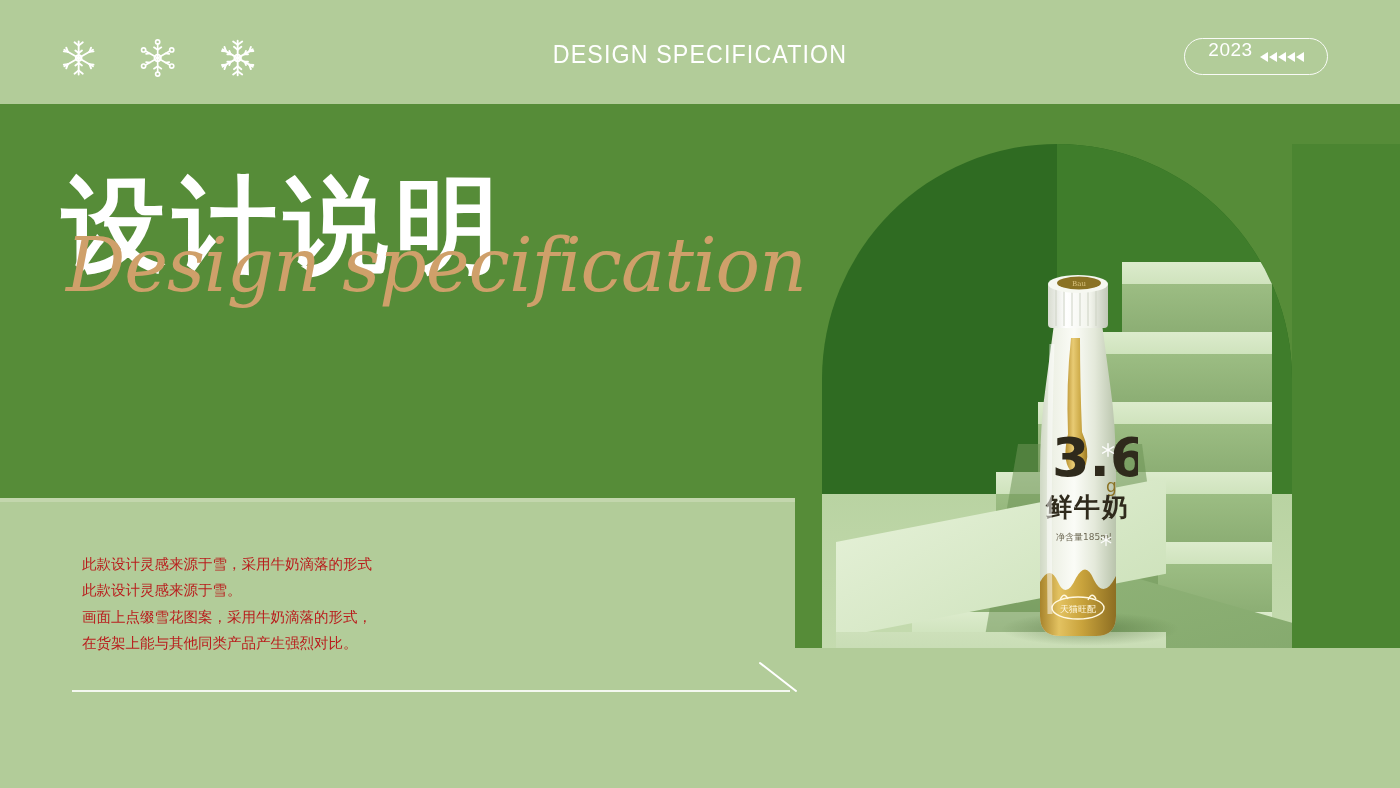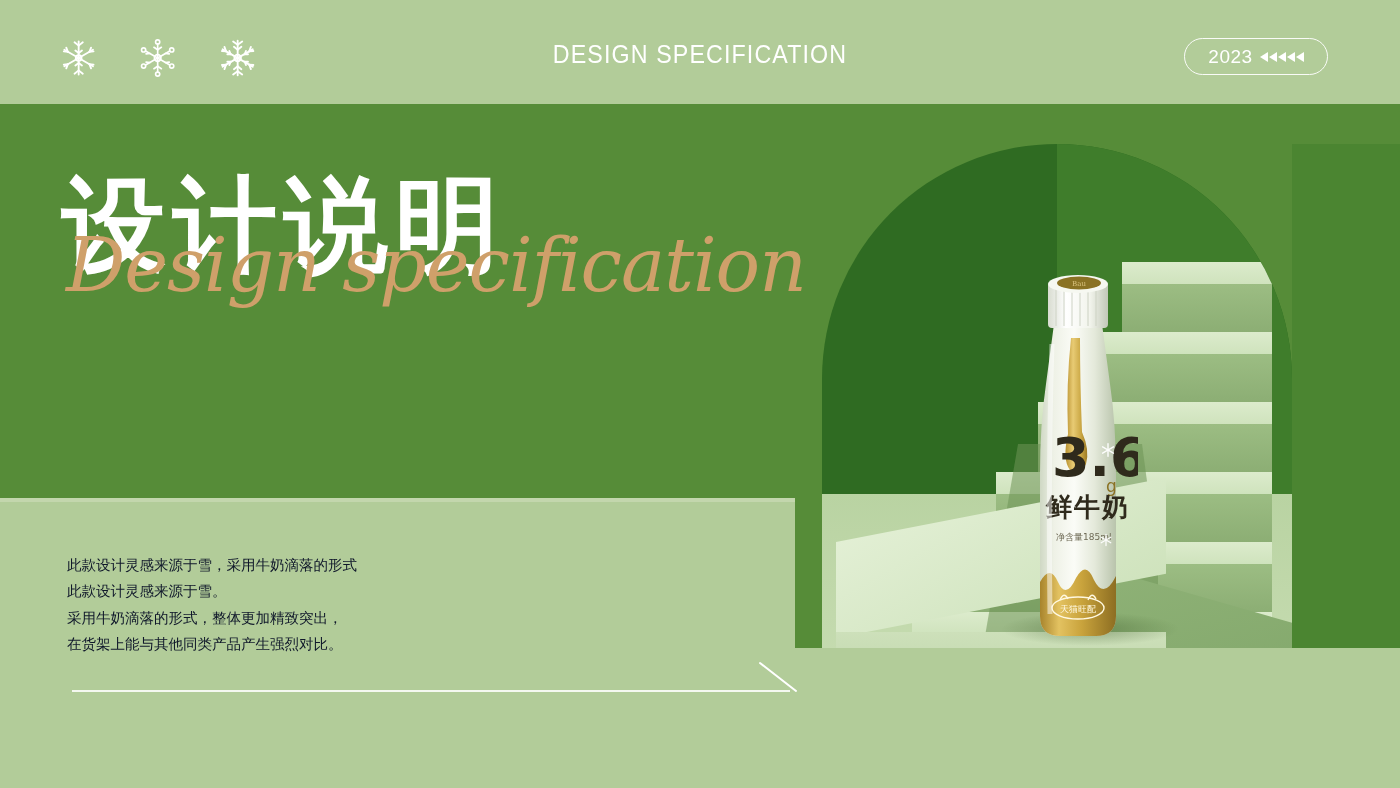--- a/index.html
+++ b/index.html
@@ -25,21 +25,21 @@
     text-align:center;
     font-size:25px; letter-spacing:1.2px;
     color:#ffffff; font-weight:300;
     transform:scaleX(0.93);
     font-family:"Liberation Sans", sans-serif;
   }
   #year-badge {
     position:absolute; right:72px; top:38px;
     width:144px; height:37px; border:1.4px solid rgba(255,255,255,.92);
     border-radius:19px;
-    display:flex; align-items:center; justify-content:center; gap:7px;
+    display:flex; justify-content:center; gap:7px;
   }
   #year-text { color:#ffffff; font-size:19px; font-weight:300; letter-spacing:.5px; }
   #year-arrows { display:flex; align-items:center; gap:1px; margin-top:1px; }
   .tri {
     width:0; height:0;
     border-top:5.5px solid transparent;
     border-bottom:5.5px solid transparent;
     border-right:8px solid #ffffff;
   }
 
@@ -67,23 +67,23 @@
   }
   #title-en {
     position:absolute; left:66px; top:228px;
     font-size:74px; line-height:1; color:#cfa06a;
     font-style:italic; font-family:"DejaVu Serif", serif;
     letter-spacing:-1px; z-index:6;
   }
 
   
   #body-text {
-    position:absolute; left:67px; top:552px; width:420px;
-    color:#0f172a; font-size:14.5px; line-height:1.82;
-    font-family:Liberation Sans, sans-serif;
+    position:absolute; left:82px; top:552px; width:420px;
+    color:#b91c1c; font-size:14.5px; line-height:1.82;
+    font-family:Liberation Mono, monospace;
     z-index:5;
   }
   #body-text div { white-space:nowrap; }
 
   
   #rule {
     position:absolute; left:72px; top:690px; width:718px; height:2px;
     background:rgba(255,255,255,.85);
   }
   #rule-arrow {
@@ -259,21 +259,21 @@
 <div id="band-dark"></div>
 <div id="band-sep"></div>
 <div id="band-light"></div>
 
 <div id="title-zh" class="zh">设计说明</div>
 <div id="title-en">Design specification</div>
 
 <div id="body-text">
   <div>此款设计灵感来源于雪，采用牛奶滴落的形式</div>
   <div>此款设计灵感来源于雪。</div>
-  <div>采用牛奶滴落的形式，整体更加精致突出，</div>
+  <div>画面上点缀雪花图案，采用牛奶滴落的形式，</div>
   <div>在货架上能与其他同类产品产生强烈对比。</div>
 </div>
 
 <div id="rule"></div>
 <svg id="rule-arrow" viewBox="0 0 40 30">
   <line x1="2" y1="0" x2="38" y2="28" stroke="#ffffff" stroke-width="2" stroke-linecap="round"></line>
 </svg>
 
 <div id="panel">
 

